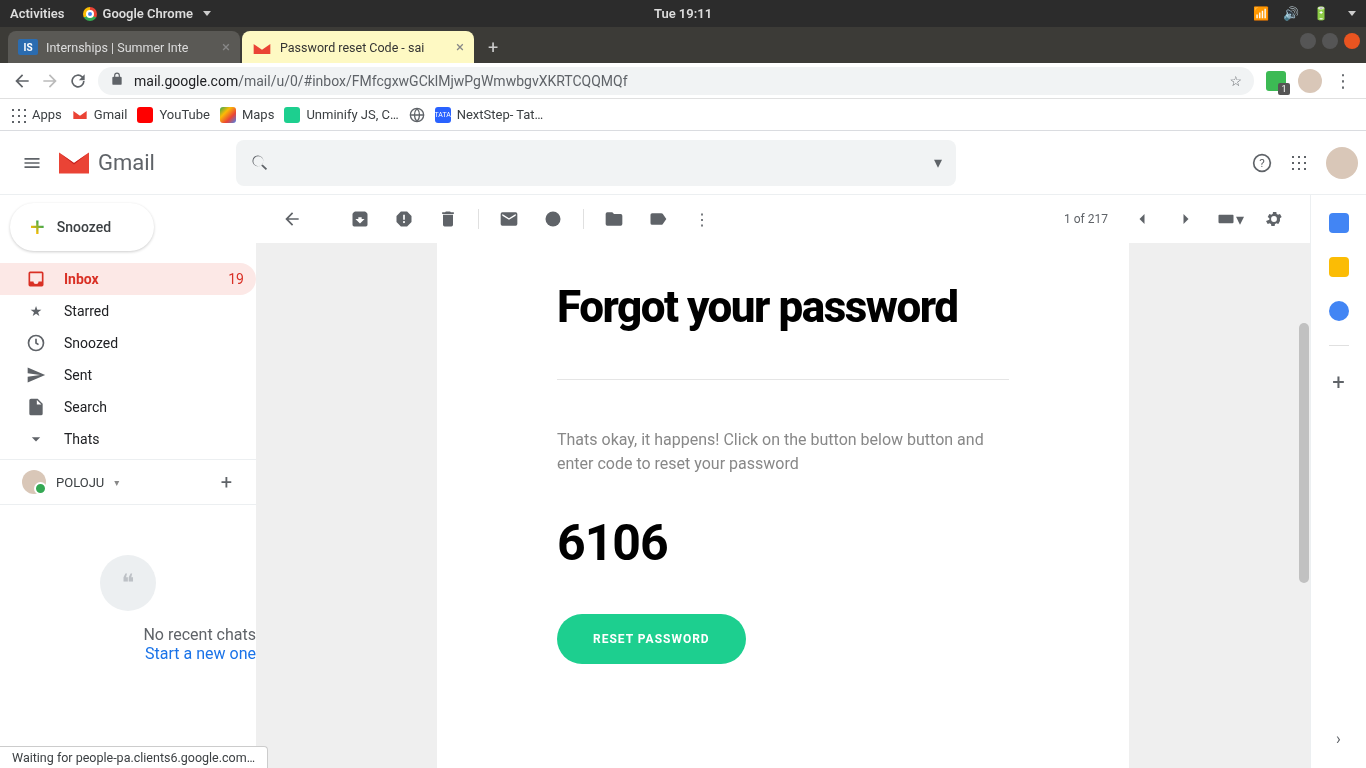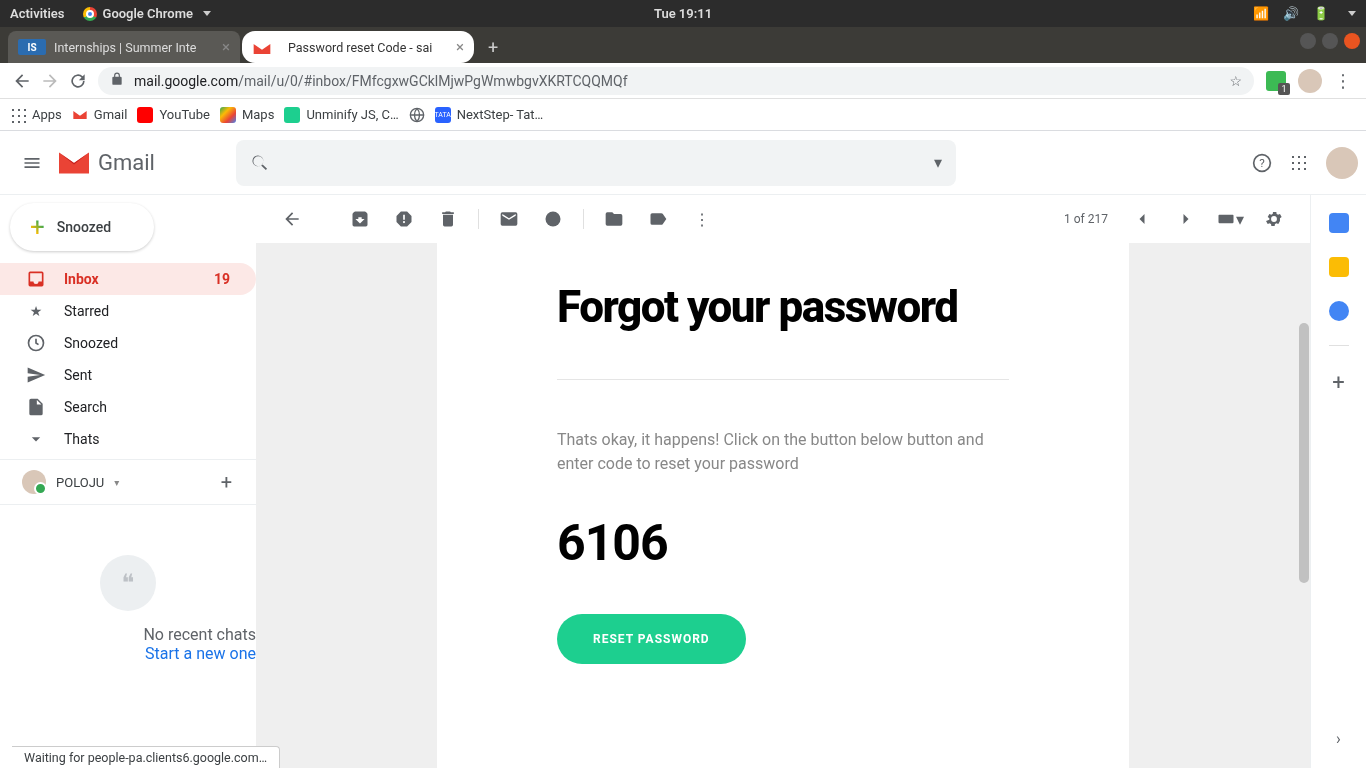--- a/index.html
+++ b/index.html
@@ -10,22 +10,22 @@
 .ubuntu-bar .left { display:flex; gap:18px; align-items:center; }
 .ubuntu-bar .center { position:absolute; left:50%; transform:translateX(-50%); }
 .ubuntu-bar .right { margin-left:auto; display:flex; gap:14px; align-items:center; }
 .ubuntu-bar .chrome-ico { width:14px; height:14px; border-radius:50%; background: conic-gradient(#ea4335 0 120deg,#34a853 120deg 240deg,#fbbc05 240deg 360deg); position:relative; }
 .ubuntu-bar .chrome-ico::after{content:"";position:absolute;inset:3px;border-radius:50%;background:#4285f4;border:2px solid #fff;}
 .tri-down { margin-left:4px; display:inline-block; width:0;height:0;border-left:4px solid transparent;border-right:4px solid transparent;border-top:5px solid #ccc;}
 
 
 .tab-strip { height:36px; background:#3c3b37; display:flex; align-items:flex-end; padding-left:8px; position:relative;}
 .tab { height:32px; width:232px; background:#5a5955; border-top-left-radius:8px; border-top-right-radius:8px; display:flex; align-items:center; padding:0 10px; color:#ddd; font-size:12.5px; margin-right:2px; position:relative;}
-.tab.active { background:#ffffff; color:#333;border-radius:13px;}
-.tab .favicon { width:28px; height:16px; margin-right:8px; flex-shrink:0;}
+.tab.active { background:#fef9c3; color:#333;}
+.tab .favicon { width:20px; height:16px; margin-right:8px; flex-shrink:0;}
 .tab .close { margin-left:auto; color:#888; font-size:15px; }
 .tab .title { white-space:nowrap; overflow:hidden; text-overflow:ellipsis;}
 .tab-strip .new-tab { color:#ccc; font-size:18px; padding:0 12px; height:32px; display:flex;align-items:center;}
 .window-controls { position:absolute; right:6px; top:6px; display:flex; gap:6px;}
 .wc { width:16px;height:16px;border-radius:50%;background:#555;}
 .wc.cls{background:#e95420;}
 
 
 .addr-row { height:36px; background:#fff; display:flex; align-items:center; padding:0 8px; border-bottom:1px solid #e0e0e0;}
 .addr-row .ic-btn { width:28px;height:28px;display:flex;align-items:center;justify-content:center;color:#5f6368;border-radius:50%;}
@@ -59,21 +59,21 @@
 
 
 .gm-body{display:flex;height:calc(768px - 27px - 36px - 36px - 32px - 64px);}
 .sidebar{width:256px;flex-shrink:0;padding-top:8px;}
 .compose{margin:0 0 12px 10px;height:48px;width:144px;border-radius:24px;box-shadow:0 1px 3px rgba(0,0,0,0.2);display:flex;align-items:center;padding:0 20px;gap:12px;background:#fff;font-size:14px;color:#3c4043;font-weight:500;}
 .compose .plus{font-size:26px;background:linear-gradient(45deg,#ea4335,#fbbc05,#34a853,#4285f4);-webkit-background-clip:text;color:transparent;font-weight:400;}
 .nav-item{height:32px;display:flex;align-items:center;padding:0 12px 0 26px;border-top-right-radius:16px;border-bottom-right-radius:16px;font-size:14px;color:#202124;gap:18px;}
 .nav-item.active{background:#fce8e6;color:#d93025;font-weight:700;}
 .nav-item .ico{width:20px;color:#5f6368;display:flex;justify-content:center;}
 .nav-item.active .ico{color:#d93025;}
-.nav-item .cnt{margin-left:auto;margin-right:14px;font-weight:700;}
+.nav-item .cnt{margin-left:auto;font-weight:400;}
 .sb-sep{height:1px;background:#eceff1;margin:4px 0;}
 .sb-label{display:flex;align-items:center;padding:6px 24px 6px 22px;gap:10px;color:#3c4043;font-size:13px;}
 .sb-label .av{width:24px;height:24px;border-radius:50%;background:#d9c7b8;position:relative;}
 .sb-label .av::after{content:"";position:absolute;bottom:-1px;right:-1px;width:9px;height:9px;border-radius:50%;background:#34a853;border:2px solid #fff;}
 .sb-label .plus-sm{margin-left:auto;color:#5f6368;font-size:20px;}
 .hangouts{margin-top:50px;text-align:right;color:#5f6368;font-size:16px;}
 .hangouts .bubble{width:56px;height:56px;background:#eceff1;border-radius:50%;margin:0 auto 14px;position:relative;}
 .hangouts .bubble::before{content:"❝";position:absolute;inset:0;display:flex;align-items:center;justify-content:center;font-size:24px;color:#bdc1c6;}
 .hangouts a{color:#1a73e8;text-decoration:none;}
 
@@ -91,21 +91,21 @@
 .mail-card .code{font-size:50px;font-weight:700;margin-top:38px;letter-spacing:-1px;}
 .mail-card .reset-btn{margin-top:42px;display:inline-block;background:#1dcf8f;color:#fff;font-size:12px;font-weight:700;letter-spacing:1px;padding:18px 36px;border-radius:30px;}
 .scroll-ind{position:absolute;right:1px;top:80px;width:10px;height:260px;background:#c1c1c1;border-radius:5px;}
 
 .right-rail{width:56px;border-left:1px solid #eceff1;display:flex;flex-direction:column;align-items:center;padding-top:18px;gap:24px;}
 .rr-ico{width:20px;height:20px;border-radius:4px;}
 .rr-sep{width:20px;height:1px;background:#e0e0e0;}
 .rr-plus{color:#5f6368;font-size:22px;}
 .rr-arrow{margin-top:auto;margin-bottom:20px;color:#5f6368;}
 
-.status-bar{position:fixed;bottom:0;left:12px;background:#fff;border:1px solid #ccc;border-left:none;border-bottom:none;padding:3px 12px;font-size:12.5px;color:#3c4043;border-top-right-radius:4px;}
+.status-bar{position:fixed;bottom:0;left:0;background:#fff;border:1px solid #ccc;border-left:none;border-bottom:none;padding:3px 12px;font-size:12.5px;color:#3c4043;border-top-right-radius:4px;}
 
 svg{width:20px;height:20px;fill:currentColor;}
 </style>
 </head>
 <body>
 
 <div class="ubuntu-bar">
   <div class="left">
     <span>Activities</span>
     <span style="display:flex;align-items:center;gap:6px">

